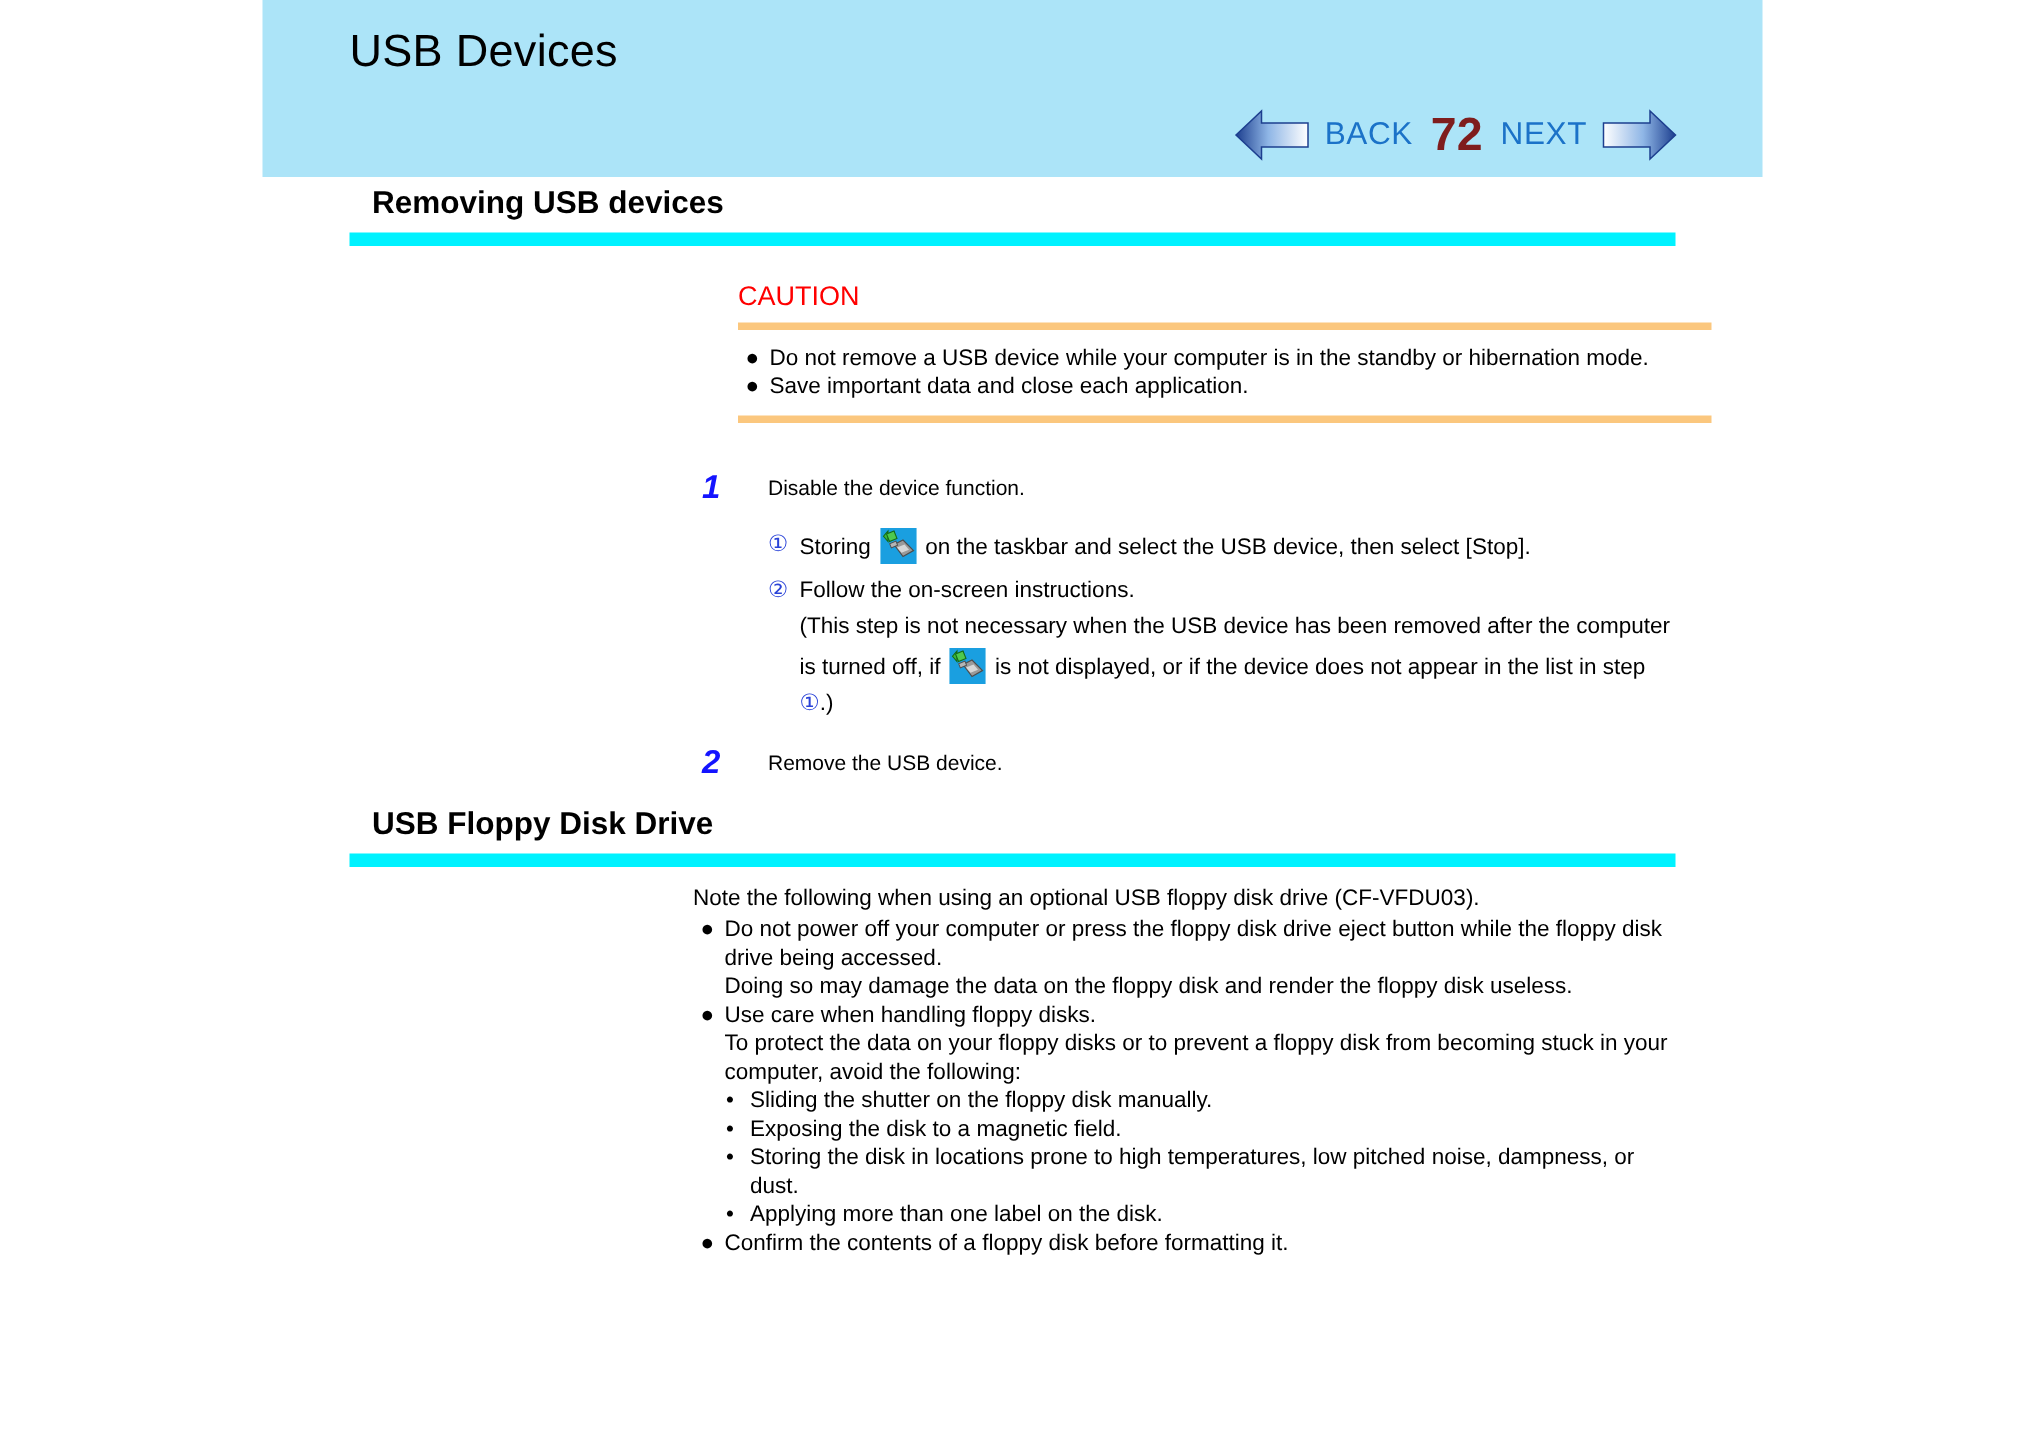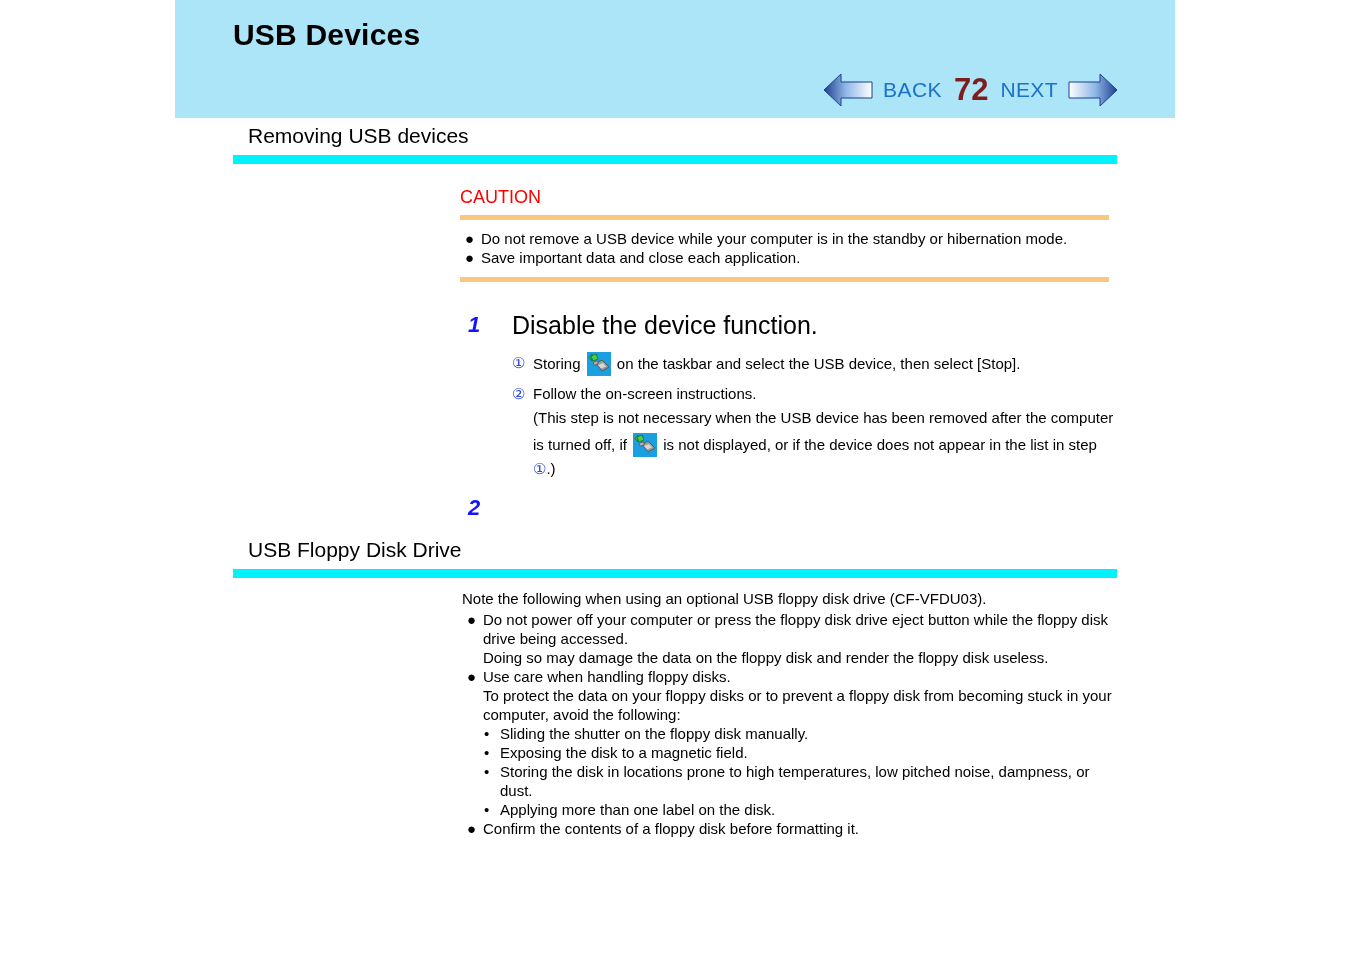--- a/index.html
+++ b/index.html
@@ -23,21 +23,21 @@
     top: 0;
     width: 1000px;
     height: 118px;
     background: #ace4f8;
   }
   .page-title {
     position: absolute;
     left: 233px;
     top: 18px;
     font-size: 30px;
-    font-weight: bold;
+    font-weight: normal;
     letter-spacing: 0.2px;
     color: #000000;
     white-space: nowrap;
   }
 
   
   .nav {
     position: absolute;
     right: 232px;
     top: 70px;
@@ -64,38 +64,39 @@
     color: #7f1d1d;
     padding: 0 3px;
     white-space: nowrap;
   }
 
   
   .section {
     position: absolute;
     left: 233px;
     width: 884px;
+    font-weight: bold;
   }
   .section-title {
     font-size: 21px;
     color: #000000;
     padding-left: 15px;
     white-space: nowrap;
   }
   .section-rule {
     margin-top: 7px;
     height: 9px;
     background: #00f2ff;
     width: 884px;
   }
 
   
   .caution {
     position: absolute;
-    left: 460px;
+    left: 492px;
     top: 186px;
     width: 649px;
   }
   .caution-title {
     color: #ff0000;
     font-size: 18px;
     line-height: 22px;
     margin-bottom: 7px;
   }
   .caution-rule {
@@ -145,21 +146,21 @@
   }
   .step-num {
     flex: 0 0 44px;
     font-size: 22px;
     font-weight: bold;
     font-style: italic;
     color: #1414ff;
     line-height: 26px;
   }
   .step-text {
-    font-size: 25px;
+    font-size: 14px;
     line-height: 26px;
     color: #000000;
   }
   .substeps {
     margin-left: 44px;
     margin-top: 14px;
   }
   .substep {
     display: flex;
     align-items: flex-start;
@@ -291,20 +292,21 @@
               <path d="M9 11 L15 8 L22 15 L15 19 Z" fill="#9a9a9a" stroke="#4d4d4d" stroke-width="0.8"></path>
               <path d="M11 13 L16 11 L19 14.5 L14 16.5 Z" fill="#d7d7d7"></path>
               <rect x="6.5" y="9.5" width="4.5" height="3" transform="rotate(-22 8.7 11)" fill="#b5b5b5" stroke="#4d4d4d" stroke-width="0.6"></rect>
             </svg></span><span class="loose"> is not displayed, or if the device does not appear in the list in step </span><span class="circ-inline">①</span><span>.)</span></span>
     </div>
 
   </div>
 
   <div class="step" style="margin-top:16px;">
     <span class="step-num">2</span>
+    <span class="step-text">Remove the USB device.</span>
   </div>
 
 </div>
 
 <div class="section" style="top:538px;">
   <div class="section-title">USB Floppy Disk Drive</div>
   <div class="section-rule"></div>
 </div>
 
 <div class="floppy-body">

